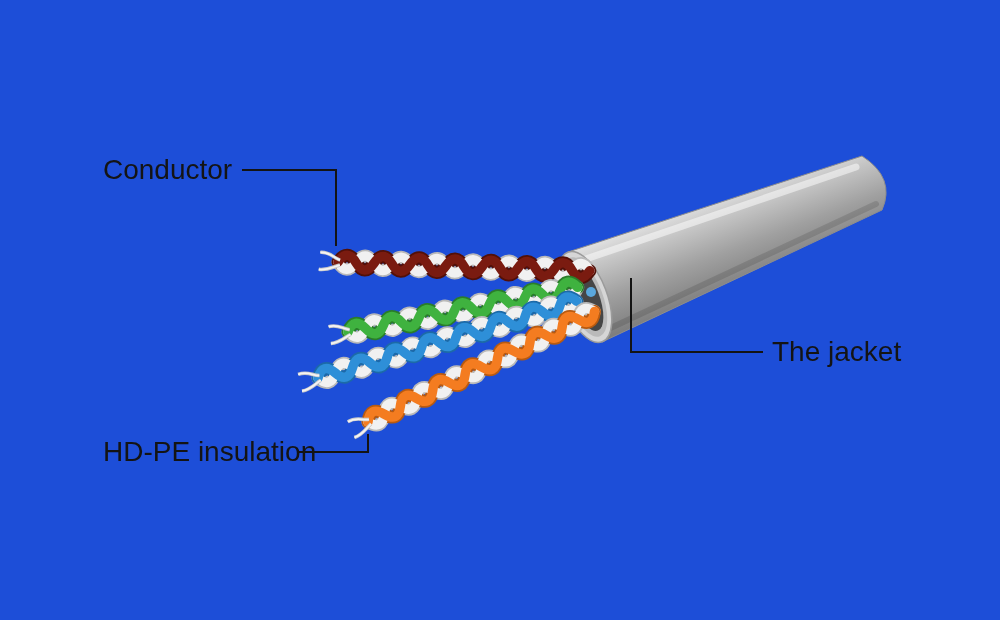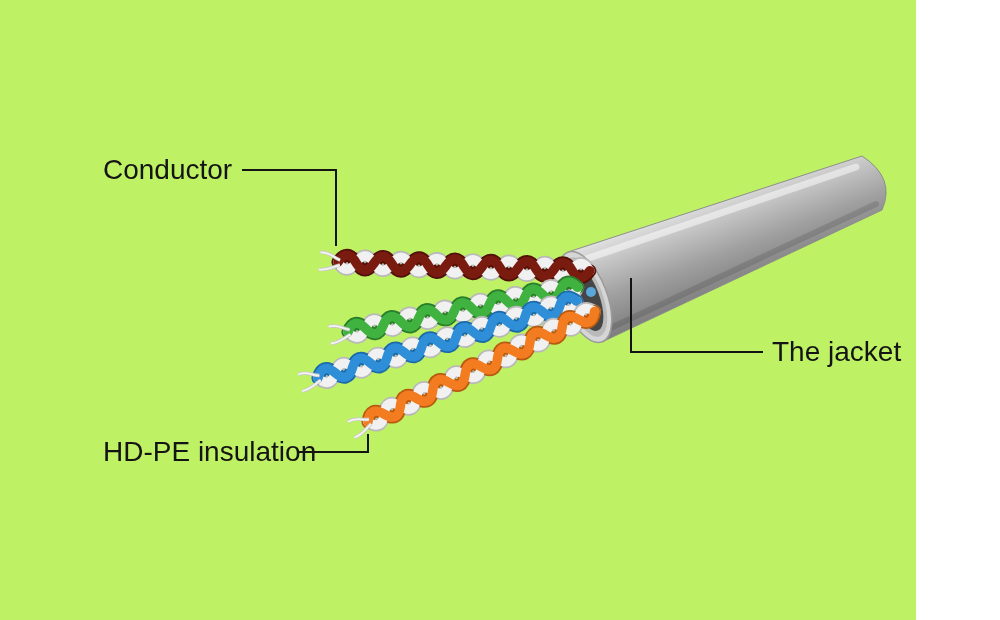--- a/index.html
+++ b/index.html
@@ -5,23 +5,23 @@
   html, body {
     margin: 0;
     padding: 0;
     width: 1000px;
     height: 620px;
     background: #ffffff;
     overflow: hidden;
   }
   .canvas {
     position: relative;
-    width: 916px;
+    width: 1000px;
     height: 620px;
-    background: #bef264;
+    background: #1d4ed8;
   }
   svg text {
     font-family: "Liberation Sans", "DejaVu Sans", sans-serif;
     font-size: 28px;
     fill: #141414;
   }
   .leader {
     stroke: #141414;
     stroke-width: 2;
     fill: none;

